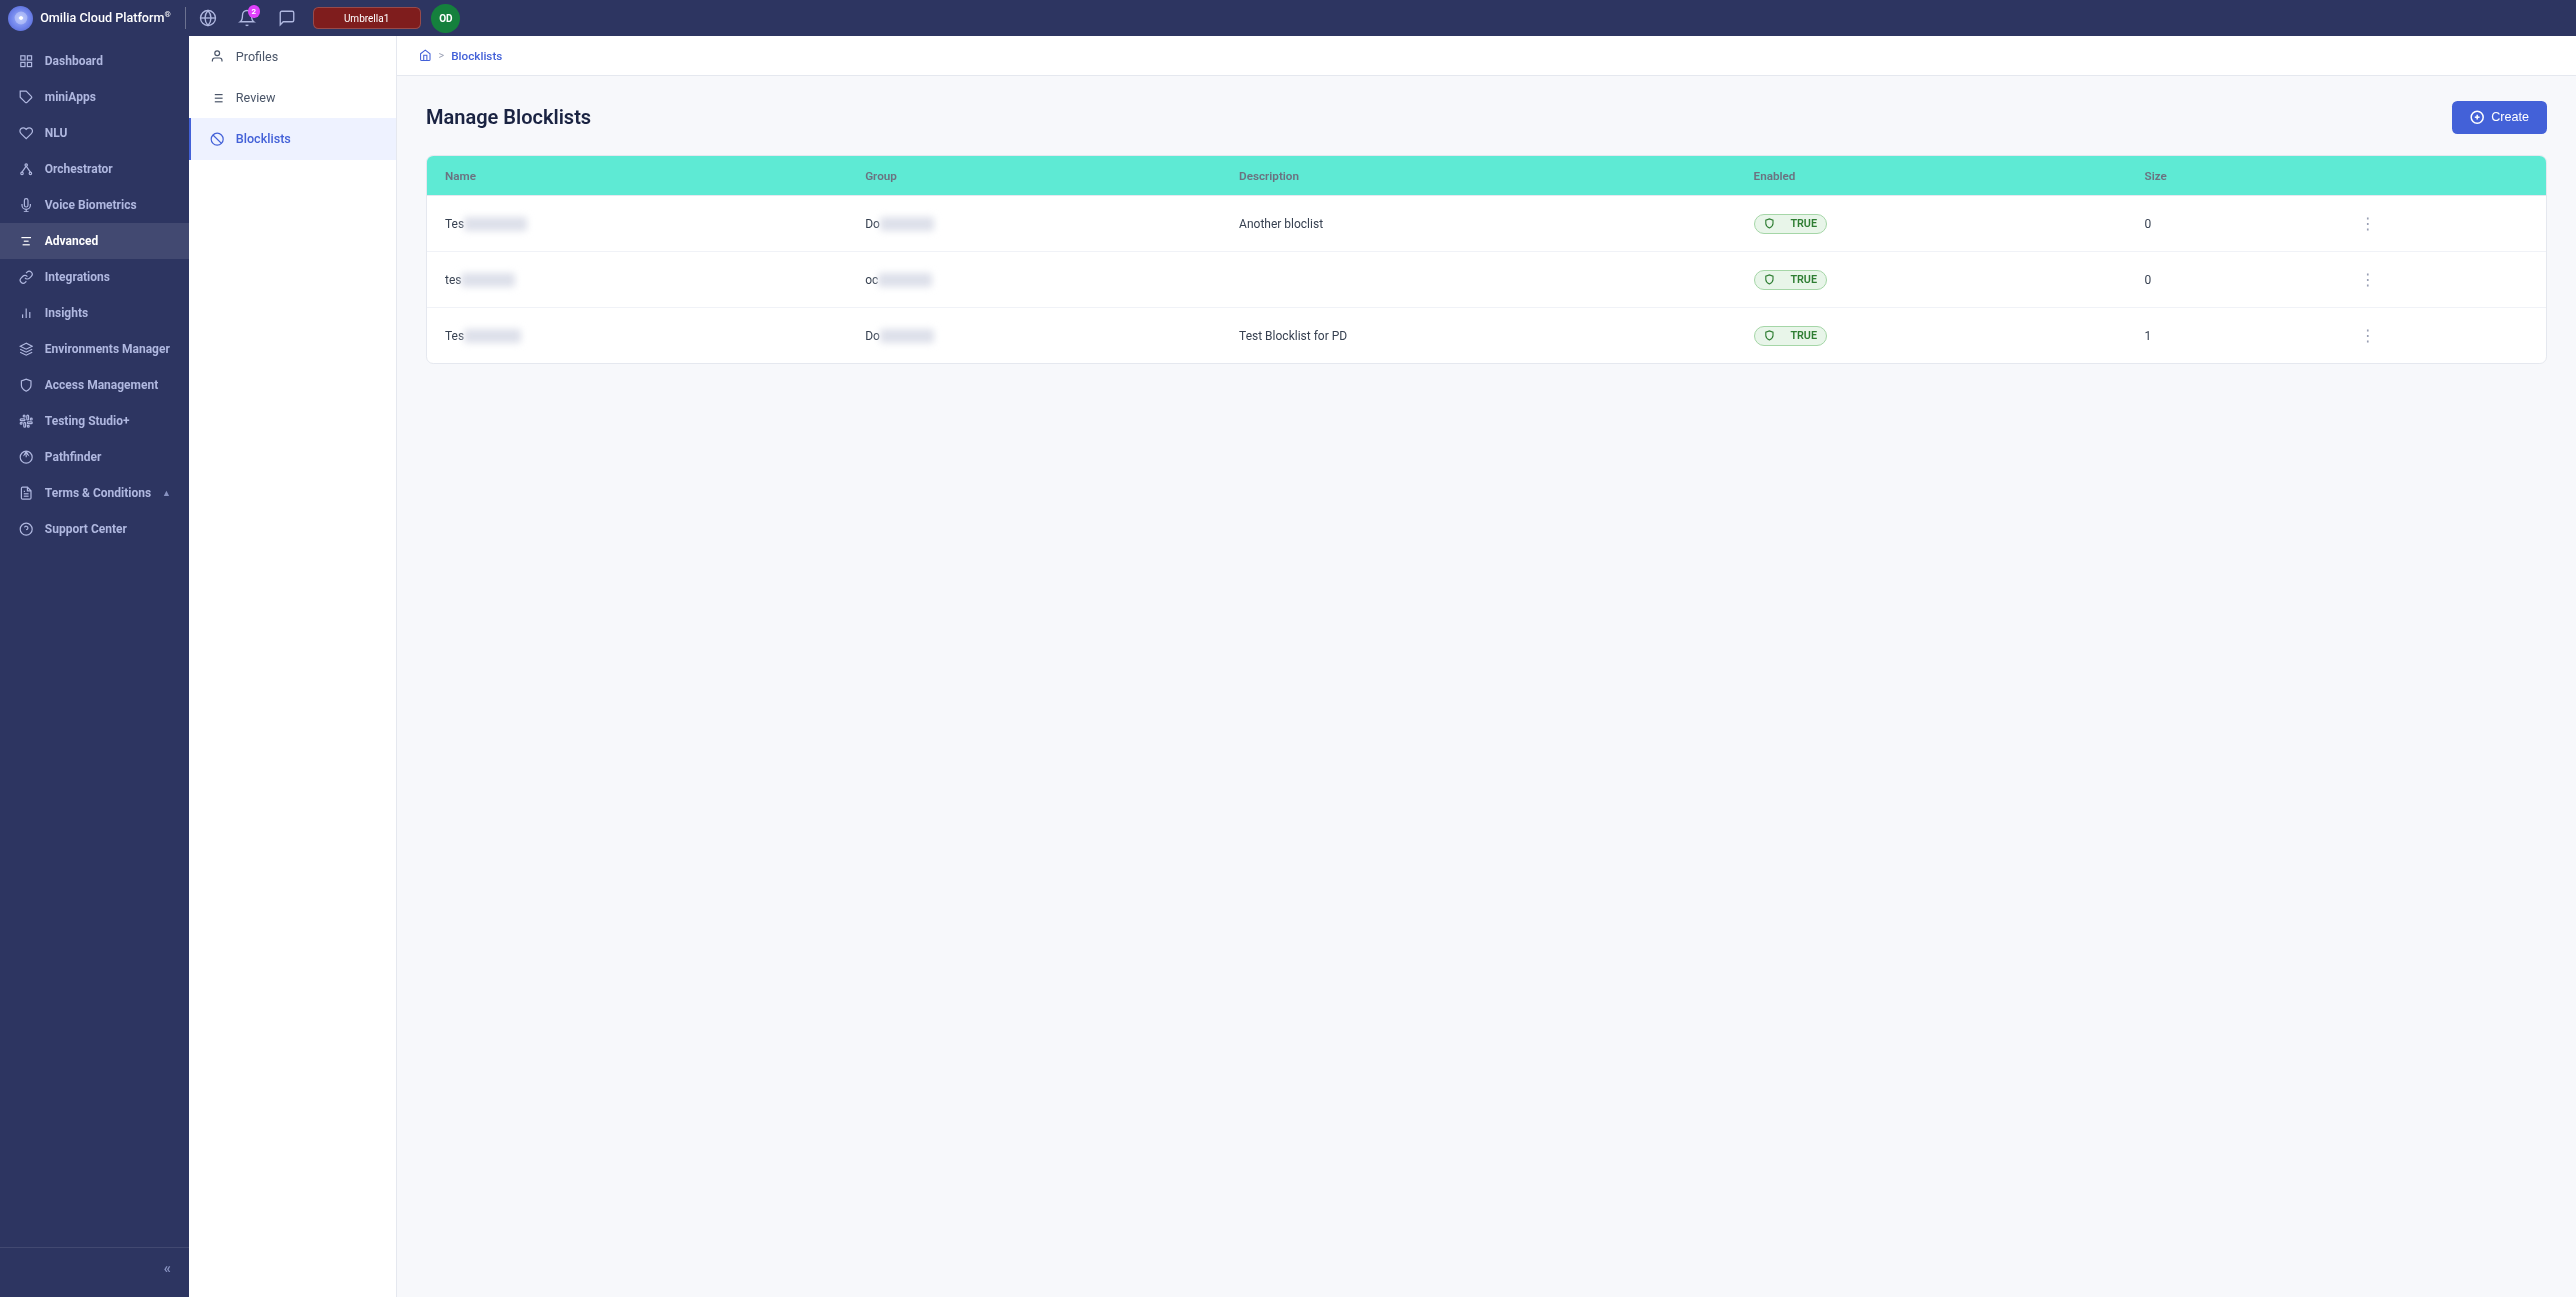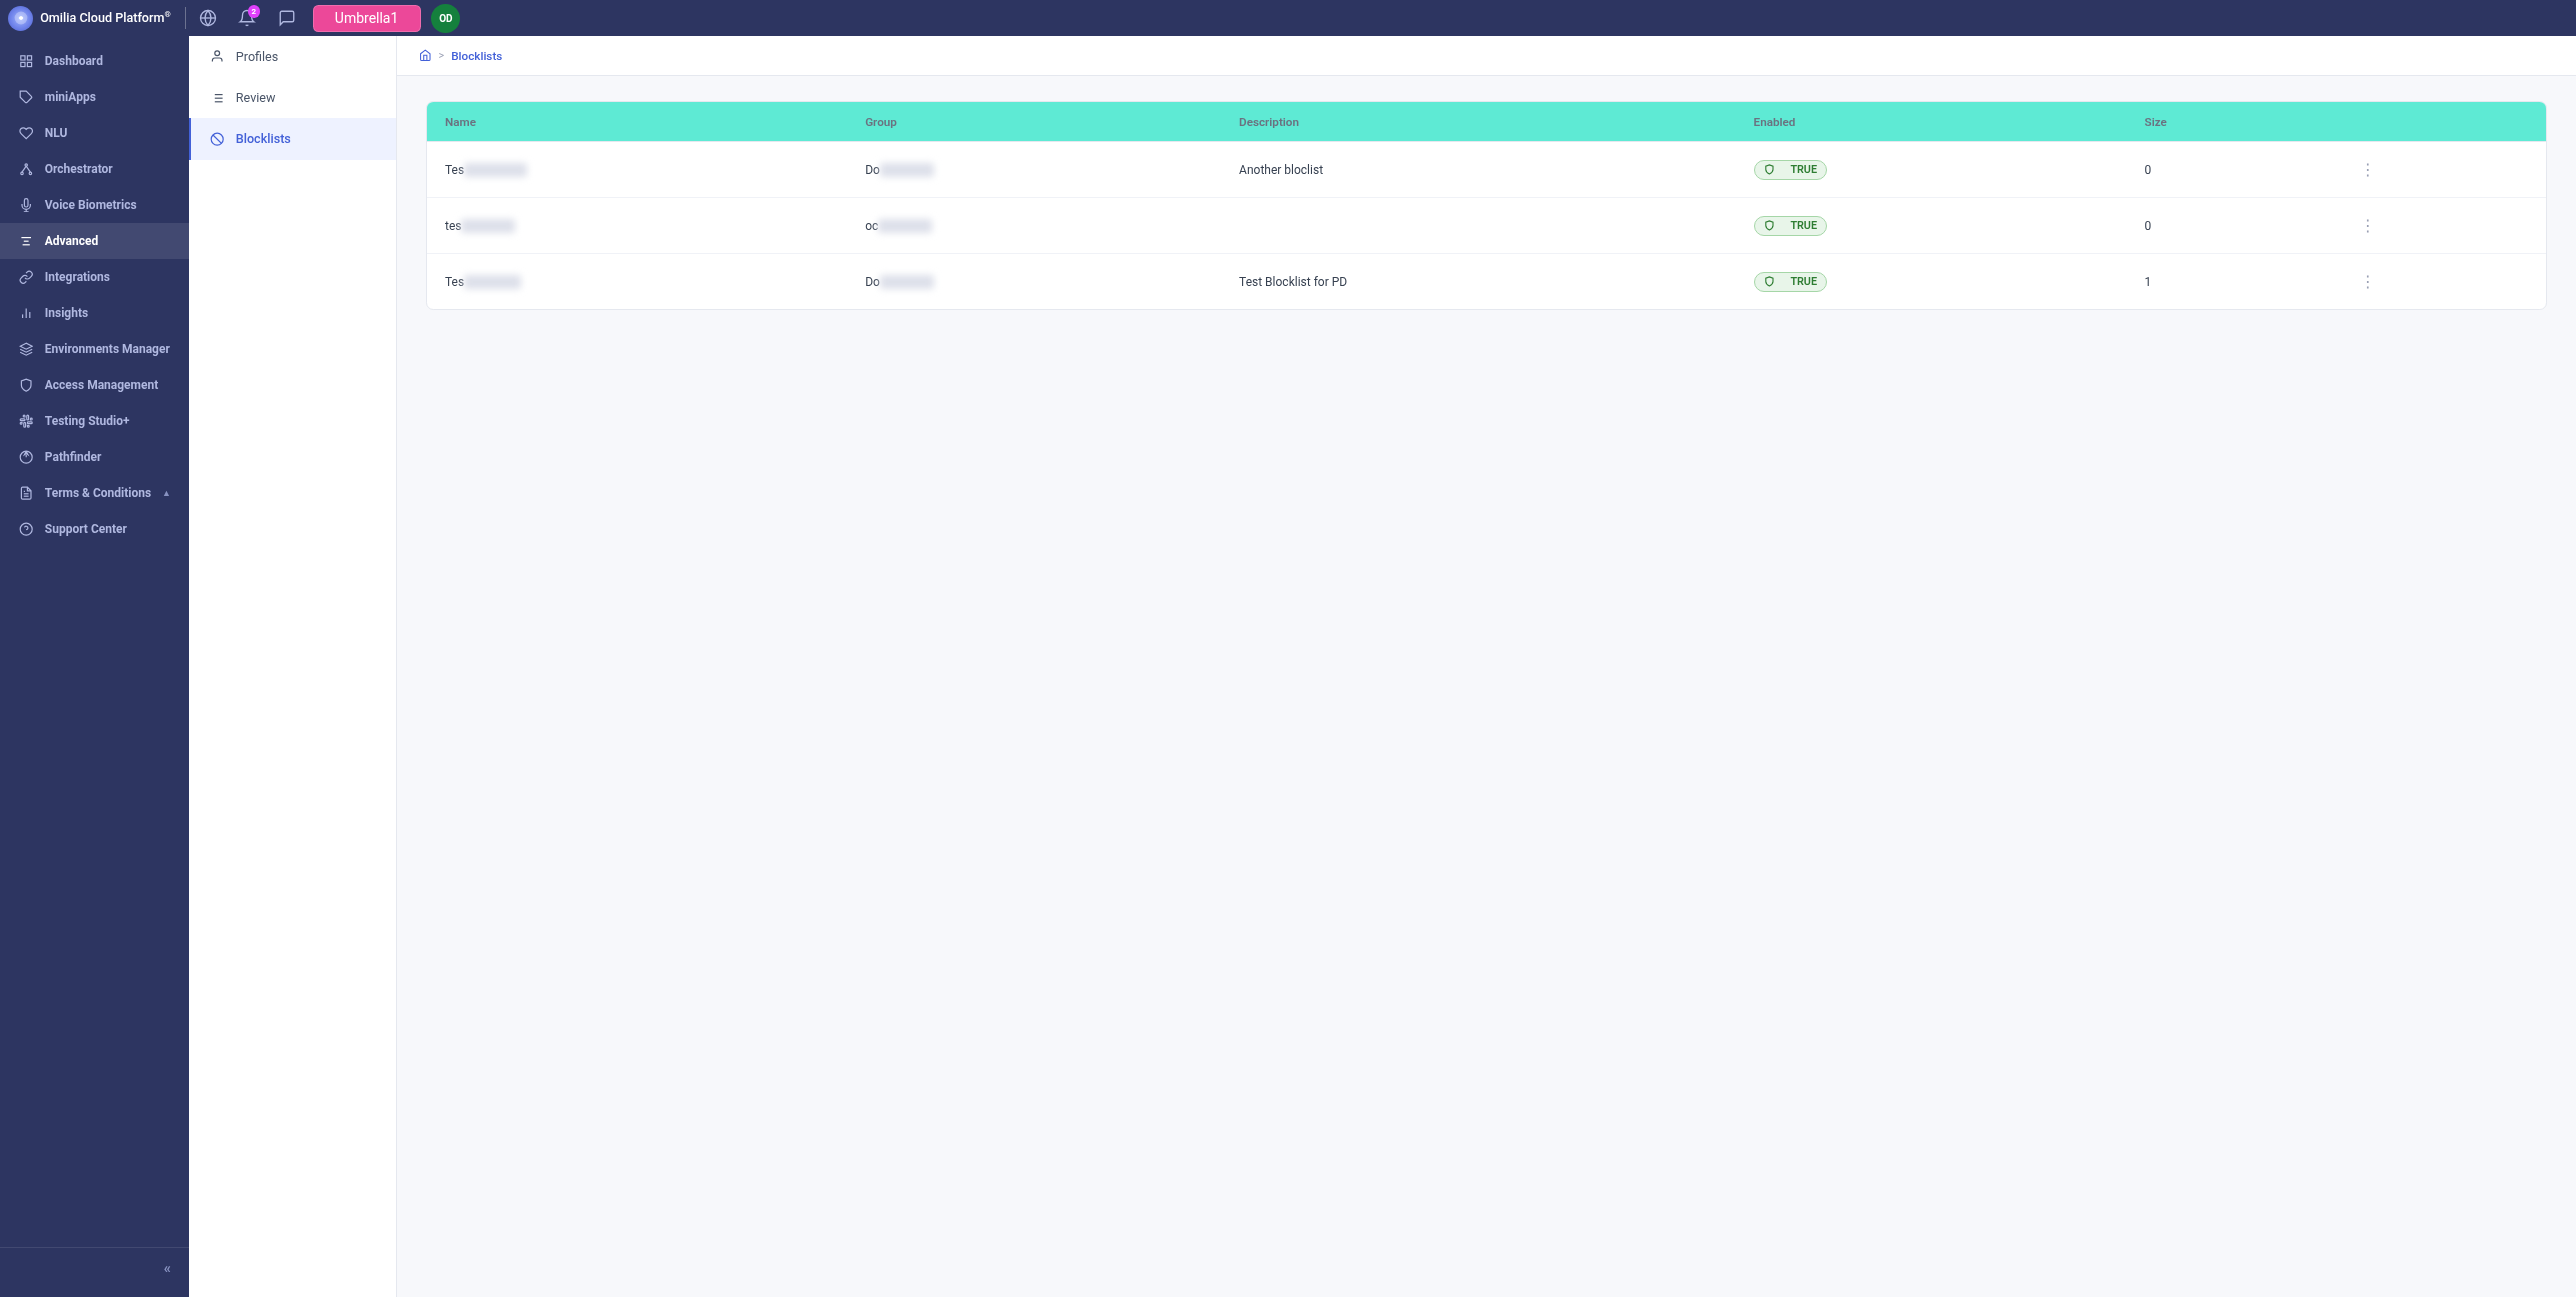--- a/index.html
+++ b/index.html
@@ -68,26 +68,26 @@
       font-size: 8px;
       font-weight: bold;
       border-radius: 50%;
       width: 12.6px;
       height: 12.6px;
       display: flex;
       align-items: center;
       justify-content: center;
     }
     .user-selector {
-      background: #ec4899;
+      background: #7f1d1d;
       border: 0.9px solid rgba(255,255,255,0.2);
       border-radius: 5.4px;
       color: #fff;
       padding: 4.5px 12.6px;
-      font-size: 14px;
+      font-size: 10px;
       cursor: pointer;
       min-width: 108px;
       text-align: center;
     }
     .user-avatar {
       width: 29px;
       height: 29px;
       border-radius: 50%;
       background: #15803d;
       color: #fff;
@@ -553,20 +553,31 @@
         <svg width="12.6" height="12.6" viewBox="0 0 24 24" fill="none" stroke="#4361d8" stroke-width="2">
           <path d="M3 9l9-7 9 7v11a2 2 0 0 1-2 2H5a2 2 0 0 1-2-2z"></path>
           <polyline points="9 22 9 12 15 12 15 22"></polyline>
         </svg>
       </span>
       <span class="breadcrumb-sep">&gt;</span>
       <span class="breadcrumb-current">Blocklists</span>
     </div>
 
     <div class="main-content">
+      <div class="page-header">
+        <h1 class="page-title">Manage Blocklists</h1>
+        <button class="create-btn">
+          <svg width="14.4" height="14.4" viewBox="0 0 24 24" fill="none" stroke="currentColor" stroke-width="2.5">
+            <circle cx="12" cy="12" r="10"></circle>
+              <line x1="12" y1="8" x2="12" y2="16"></line>
+            <line x1="8" y1="12" x2="16" y2="12"></line>
+          </svg>
+          <span>Create</span>
+        </button>
+      </div>
 
       <div class="table-container">
         <table>
           <thead>
             <tr>
               <th>Name</th>
               <th>Group</th>
               <th>Description</th>
               <th>Enabled</th>
               <th>Size</th>

